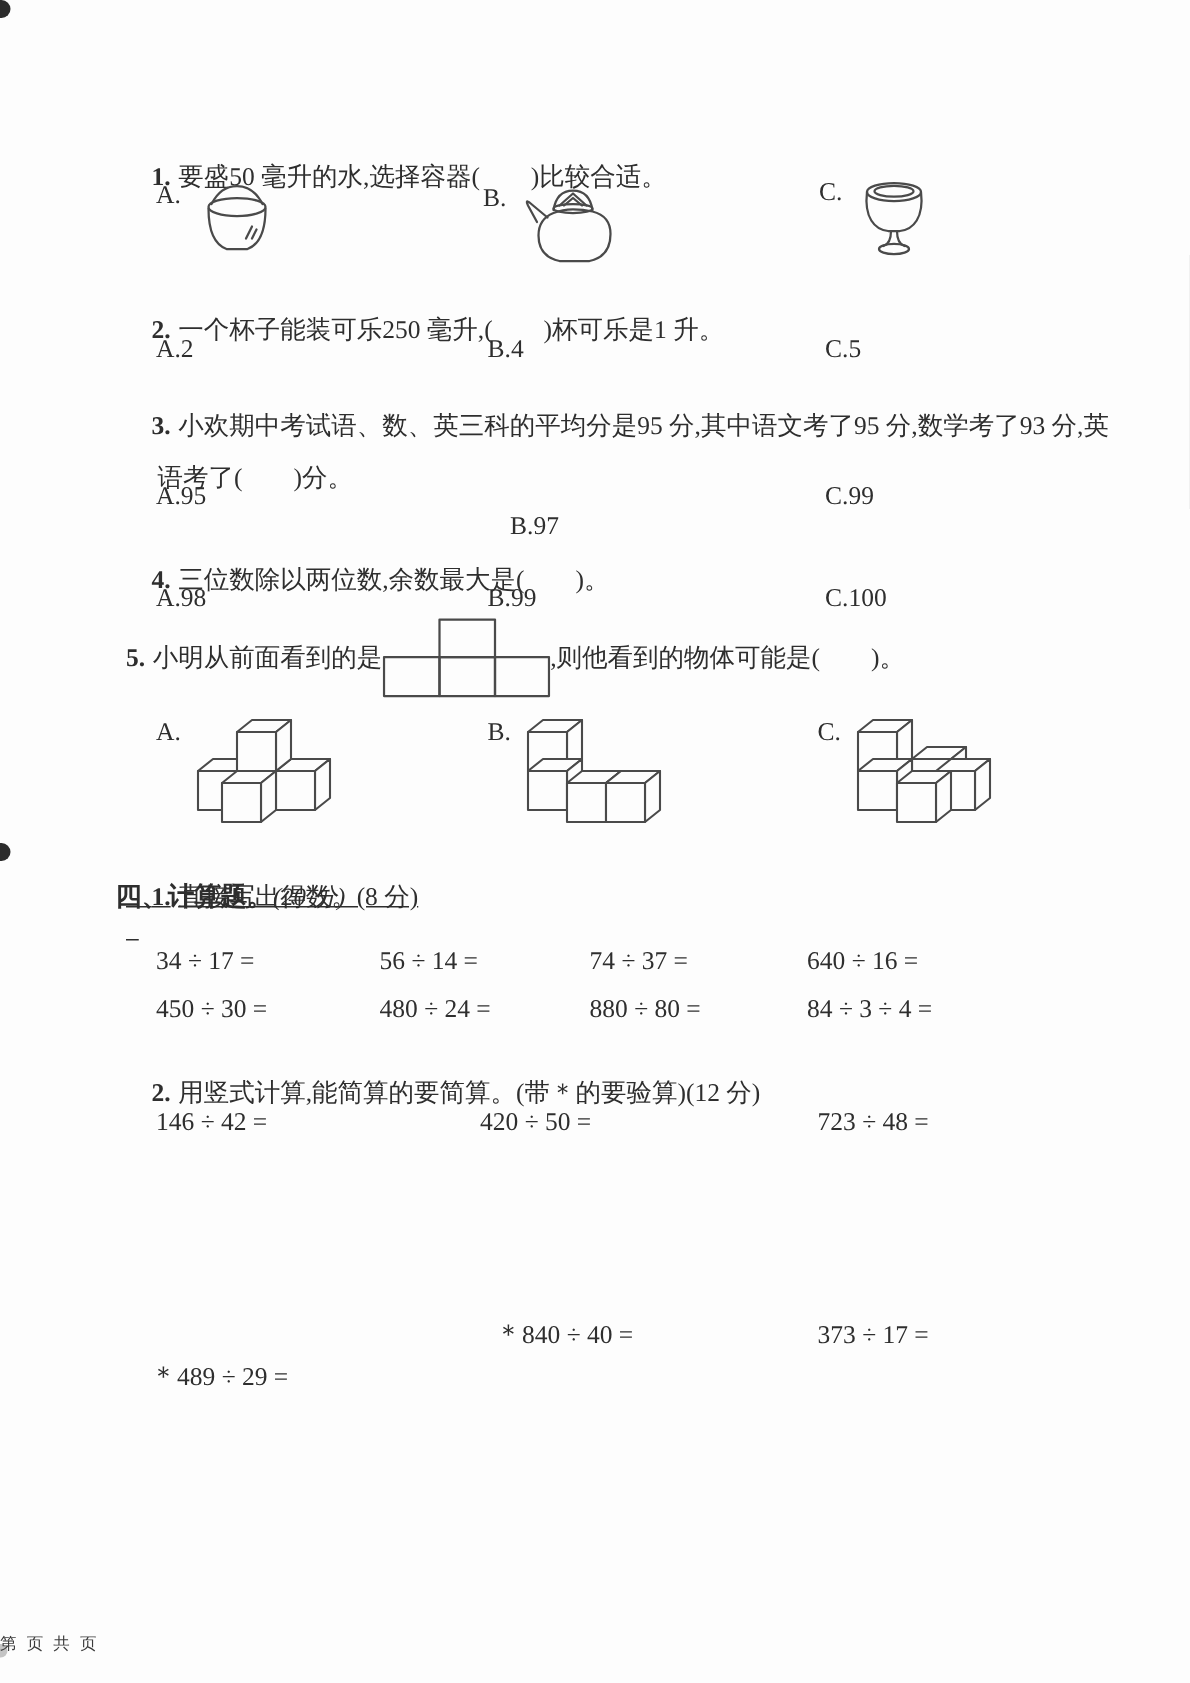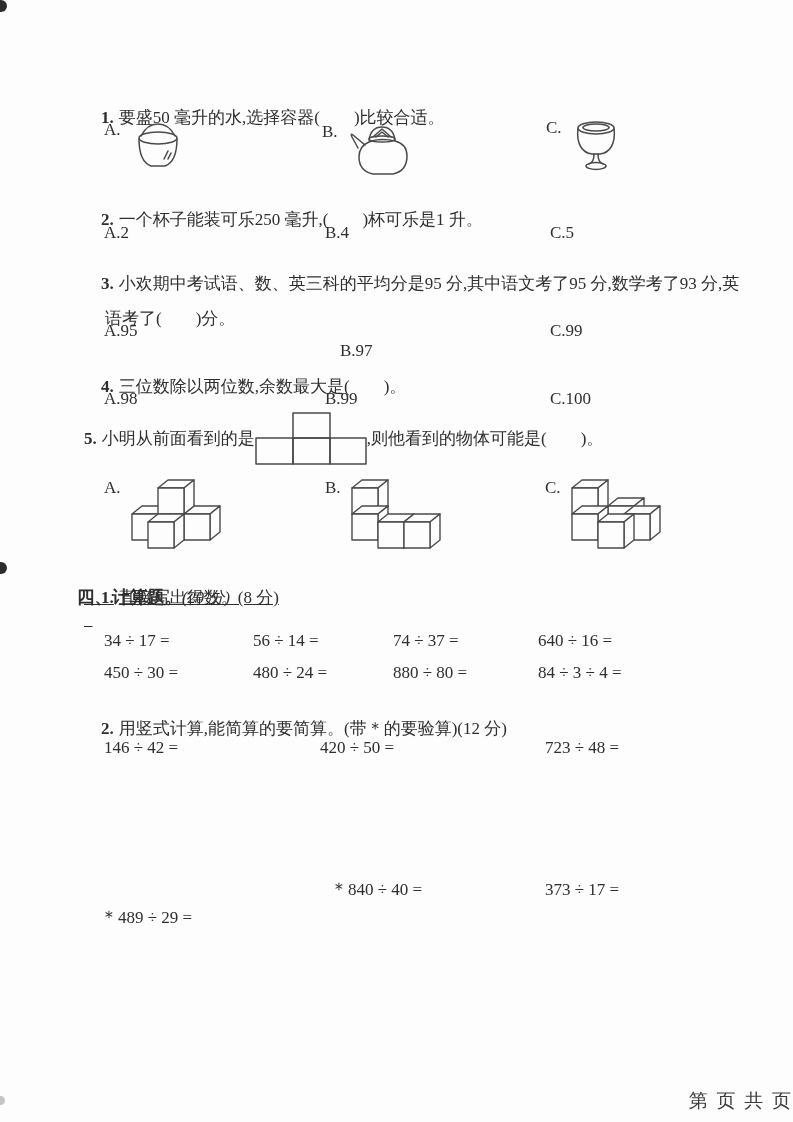--- a/index.html
+++ b/index.html
@@ -13,21 +13,21 @@
   .num { font-weight:bold; margin-right:5px; }
   .h-title { font-weight:bold; font-size:17.5px; }
   .h-note { font-size:16.5px; font-style:italic; }
   .opt-label { font-size:17px; }
   .opt-group { display:flex; align-items:flex-start; gap:7px; }
   .q5line { display:flex; align-items:center; }
   svg.lineart { display:block; }
   svg.lineart path, svg.lineart ellipse, svg.lineart rect, svg.lineart polygon {
     fill:none; stroke:#4a4a4a; stroke-width:1.5; stroke-linejoin:round; stroke-linecap:round;
   }
-  .footer { width:100%; text-align:right; font-size:19px; letter-spacing:2px; color:#3b3b3b; }
+  .footer { width:100%; text-align:left; font-size:11px; letter-spacing:2px; color:#3b3b3b; }
   .speck-dark { width:7px; height:12px; background:#2c2c2c; border-radius:0 6px 6px 0; }
   .speck-light { width:5px; height:9px; background:#c4c4c4; border-radius:0 5px 5px 0; }
   .marker { font-size:18px; }
 </style>
 </head>
 <body>
 
 <div class="page">
 
   <svg width="0" height="0" style="position:absolute" aria-hidden="true">

